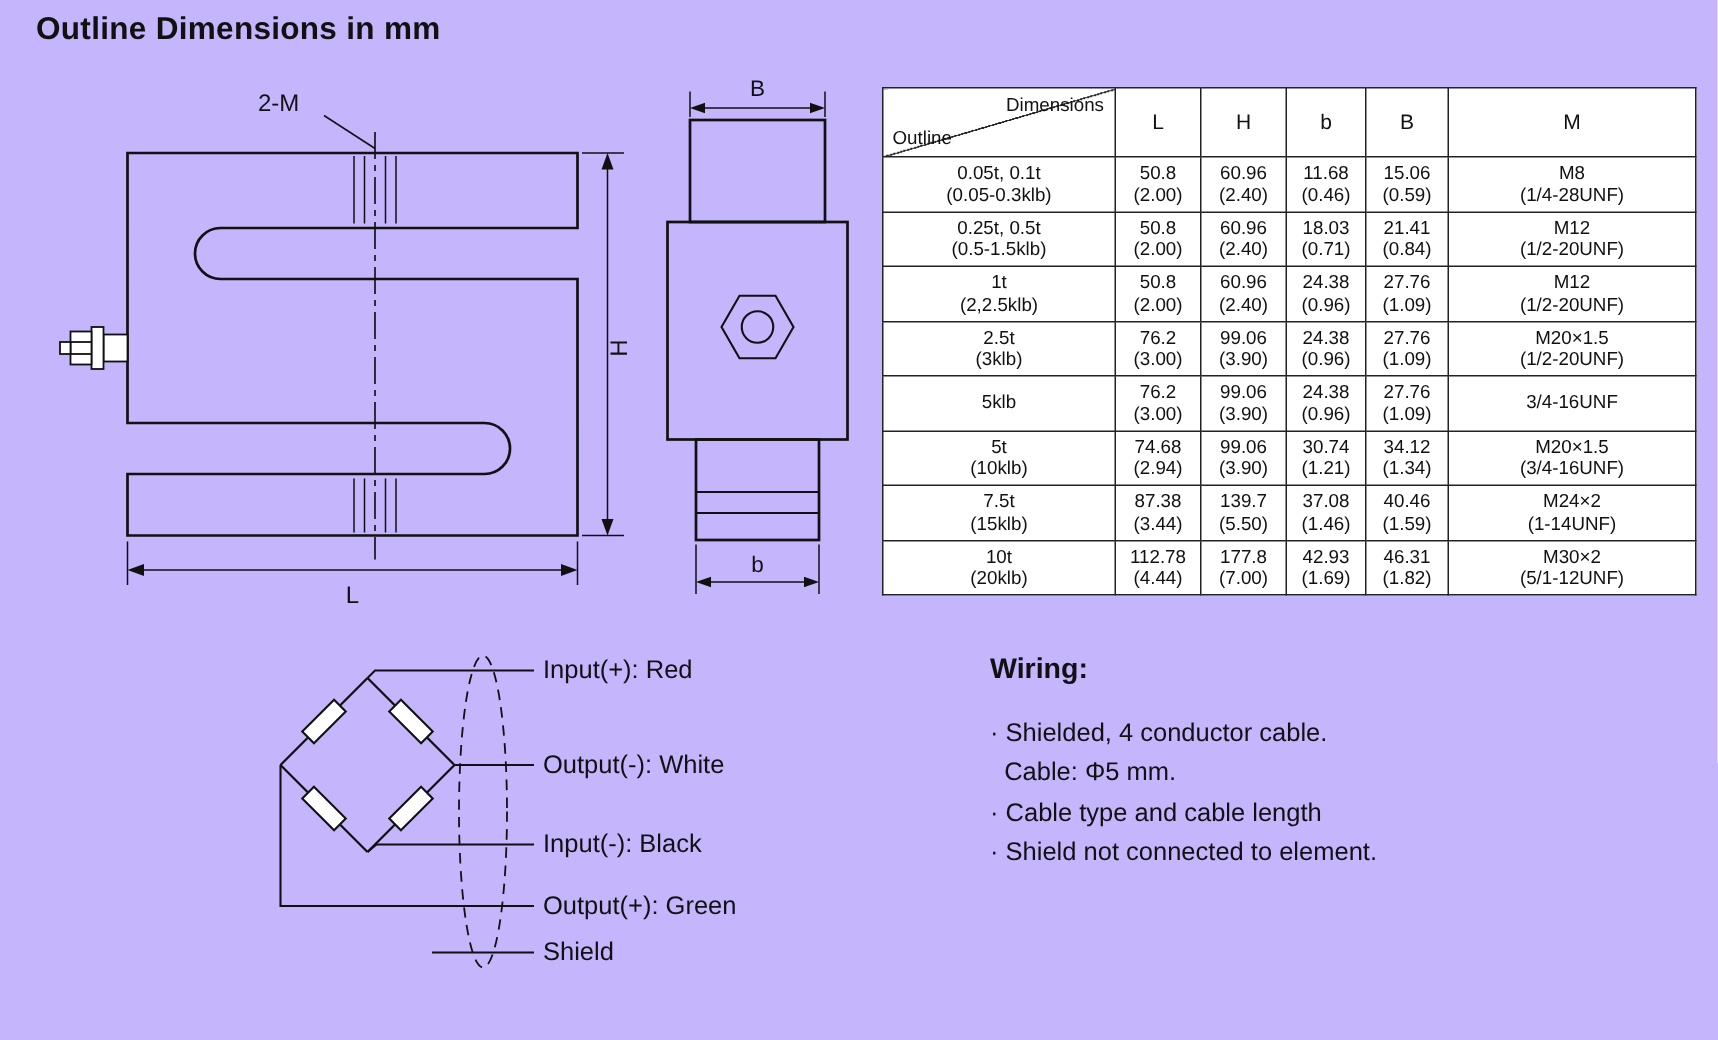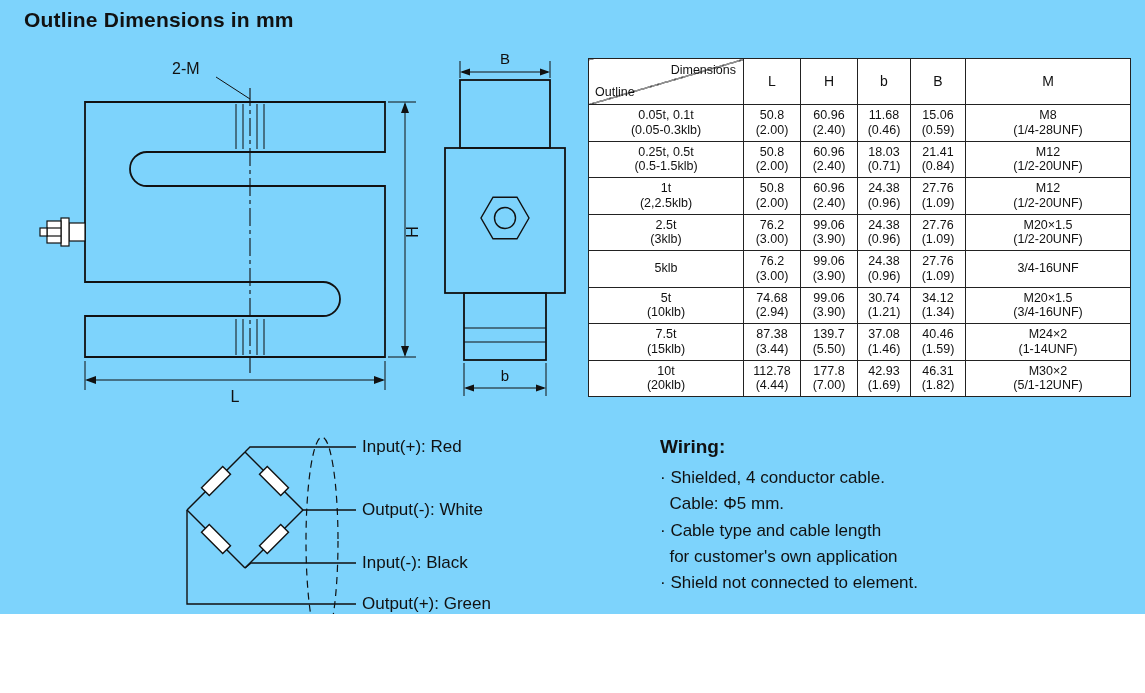--- a/index.html
+++ b/index.html
@@ -1,18 +1,18 @@
 <!DOCTYPE html>
 <html><head>
 <meta charset="utf-8">
 <style>
   * { margin:0; padding:0; box-sizing:border-box; }
   html, body { background:#ffffff; }
   .page {
-    position:relative; width:1145px; height:614px; background:#7dd3fc;
+    position:relative; width:1145px; height:693px; background:#c4b5fd;
     font-family:"Liberation Sans", sans-serif; color:#111; overflow:hidden;
   }
   .title {
     position:absolute; left:24px; top:8px;
     font-size:21px; font-weight:bold; letter-spacing:0.2px;
   }
   svg { position:absolute; overflow:visible; }
   svg text { font-family:"Liberation Sans", sans-serif; fill:#111; }
   .front-view { left:20px; top:42px; }
   .side-view { left:440px; top:48px; }
@@ -31,21 +31,21 @@
   .dim-table th.col-head { font-size:14px; height:46px; }
   .corner-cell { position:relative; height:46px; padding:0;
     background:linear-gradient(to bottom right, transparent 49.4%, #222 49.4%, #222 50.6%, transparent 50.6%);
   }
   .corner-top { position:absolute; top:4px; right:7px; font-size:12.5px;margin-left:34px; }
   .corner-bottom { position:absolute; bottom:4px; left:6px; font-size:12.5px; }
   .dim-table td div { white-space:nowrap; }
 
   
   .wiring-notes { position:absolute; left:660px; top:436px; width:440px; }
-  .wiring-title { font-size:19px; font-weight:bold; margin-bottom:7px; }
+  .wiring-title { font-size:19px; font-weight:bold; margin-bottom:18px; }
   .note-line { font-size:17px; line-height:1.55; white-space:pre; }
 </style>
 </head>
 <body>
 
 <div class="page">
 
   <div class="title">Outline Dimensions in mm</div>
 
   <svg class="front-view" width="440" height="385" viewBox="0 0 440 385">
@@ -397,18 +397,17 @@
     <text x="212" y="186" font-size="17">Output(+): Green</text>
     <text x="212" y="217" font-size="17">Shield</text>
   </svg>
 
   <div class="wiring-notes">
     <div class="wiring-title">Wiring:</div>
     <div id="notes-lines">
         <div class="note-line">· Shielded, 4 conductor cable.</div>
         <div class="note-line">  Cable: Φ5 mm.</div>
         <div class="note-line">· Cable type and cable length</div>
-        <div class="note-line">  for customer's own application</div>
         <div class="note-line">· Shield not connected to element.</div>
       </div>
   </div>
 
 </div>
 
 </body></html>

